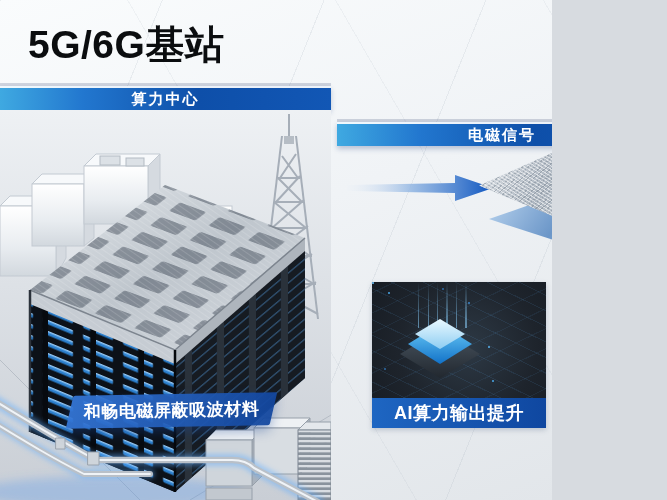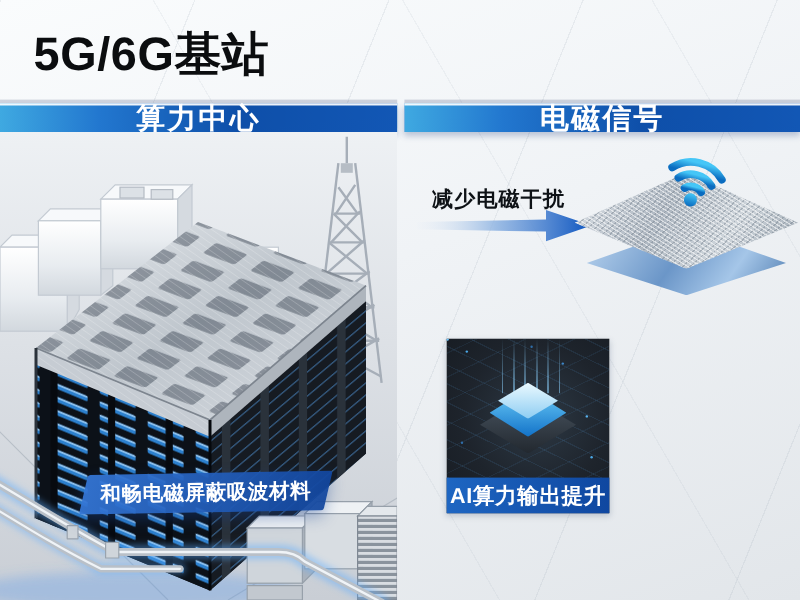--- a/index.html
+++ b/index.html
@@ -1,36 +1,36 @@
 <!DOCTYPE html>
 <html><head>
 <meta charset="utf-8">
 <style>
   html,body{margin:0;padding:0;background:#d7dbe0;}
   .page{
-    position:relative;width:667px;height:500px;overflow:hidden;
+    position:relative;width:552px;height:500px;overflow:hidden;
     font-family:"Liberation Sans",sans-serif;
     background:
       repeating-linear-gradient(112deg, rgba(165,176,188,.18) 0 1px, transparent 1px 150px),
       repeating-linear-gradient(60deg, rgba(165,176,188,.12) 0 1px, transparent 1px 180px),
       linear-gradient(160deg,#fafcfd 0%,#f0f3f6 45%,#e2e6ea 100%);
   }
   .page-title{
     position:absolute;left:28px;top:18px;font-size:39px;font-weight:900;
     color:#0b0d0f;letter-spacing:.5px;
   }
   .banner{
     position:absolute;top:86px;height:22px;display:flex;align-items:center;justify-content:center;
-    color:#fff;font-size:24px;font-weight:700;letter-spacing:2px;
+    color:#fff;font-size:15px;font-weight:700;letter-spacing:2px;
     background:linear-gradient(90deg,#3fa9e1 0%,#2277cf 25%,#0e4fa9 60%,#1257b5 100%);
     border-top:2px solid rgba(255,255,255,.92);
     box-shadow:0 -3px 0 rgba(25,45,95,.18), 0 3px 5px rgba(40,70,130,.28);
   }
   .banner-left{left:0;width:331px;}
-  .banner-right{left:337px;width:330px;}
+  .banner-right{left:337px;width:330px;margin-top:36px;}
 
   
   .scene{position:absolute;left:0;top:110px;width:331px;height:390px;overflow:hidden;}
   .scene svg{display:block;}
   .caption{
     position:absolute;left:70px;top:284px;padding:5px 14px;
     transform:skewX(-14deg) rotate(-1deg);
     background:linear-gradient(96deg,rgba(52,118,214,.94),rgba(18,70,158,.94));
     box-shadow:0 5px 12px rgba(25,70,150,.4);border-radius:2px;
   }
@@ -59,21 +59,21 @@
     background:linear-gradient(125deg,#bcd6f0 0%,#6b96c8 45%,#a5c6e8 72%,#4f7cb0 100%);
   }
   .wifi{position:absolute;left:213px;top:4px;z-index:3;transform:rotate(14deg);}
   .loss-badge{
     position:absolute;left:35px;top:142px;padding:4px 9px;
     background:linear-gradient(180deg,#1b6ac6,#0d4aa6);
     border:1px solid #bcd6f2;color:#fff;font-size:16px;font-weight:800;letter-spacing:1px;
     box-shadow:0 2px 4px rgba(30,70,140,.3);
   }
   .cards{position:absolute;left:35px;top:172px;display:flex;gap:5px;}
-  .card{position:relative;height:146px;overflow:hidden;box-shadow:0 2px 5px rgba(60,80,110,.25);}
+  .card{position:relative;height:146px;overflow:hidden;box-shadow:0 2px 5px rgba(60,80,110,.25);padding-left:38px;}
   .card-chip{width:136px;}
   .card-bars{width:141px;}
   .card .card-label{
     position:absolute;left:0;right:0;bottom:0;height:30px;z-index:5;
     display:flex;align-items:center;justify-content:center;
     background:linear-gradient(90deg,#1e66c2,#0f47a0);
     color:#fff;font-size:18px;font-weight:800;letter-spacing:.5px;white-space:nowrap;
   }
   .chipscene{
     position:absolute;inset:0;
@@ -255,21 +255,20 @@
       </g>
     </svg>
 
     <div class="caption">
       <span>和畅电磁屏蔽吸波材料</span>
     </div>
   </div>
 
   <div class="right-panel">
 
-    <div class="reduce-label">减少电磁干扰</div>
 
     <svg class="flow-arrow" width="148" height="32" viewBox="0 0 148 32">
       <defs>
         <linearGradient id="ag" x1="0" y1="0" x2="1" y2="0">
           <stop offset="0" stop-color="#e8eff7" stop-opacity="0.12"></stop>
           <stop offset="0.45" stop-color="#8fb4e2" stop-opacity="0.85"></stop>
           <stop offset="1" stop-color="#0d55c0"></stop>
         </linearGradient>
       </defs>
       <path d="M0 13 L108 11 L108 3 L146 16 L108 29 L108 21 L0 19 Z" fill="url(#ag)"></path>

